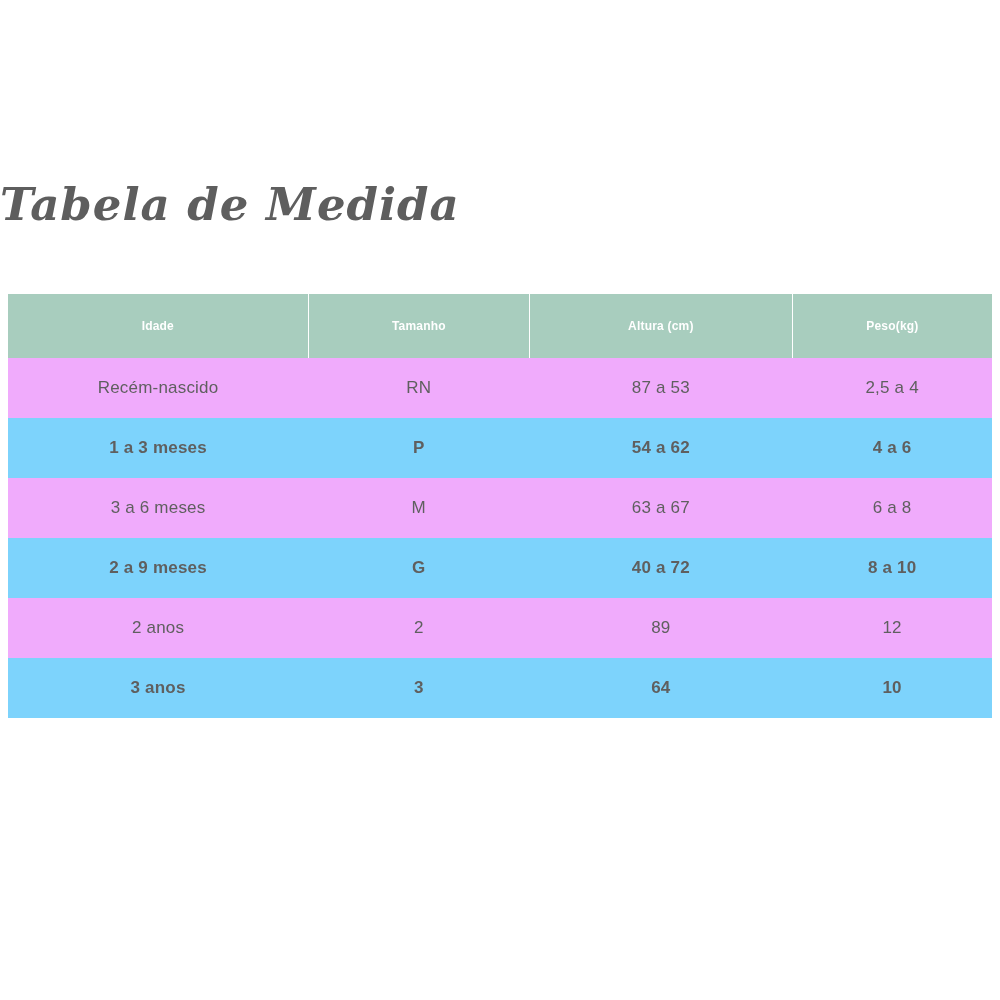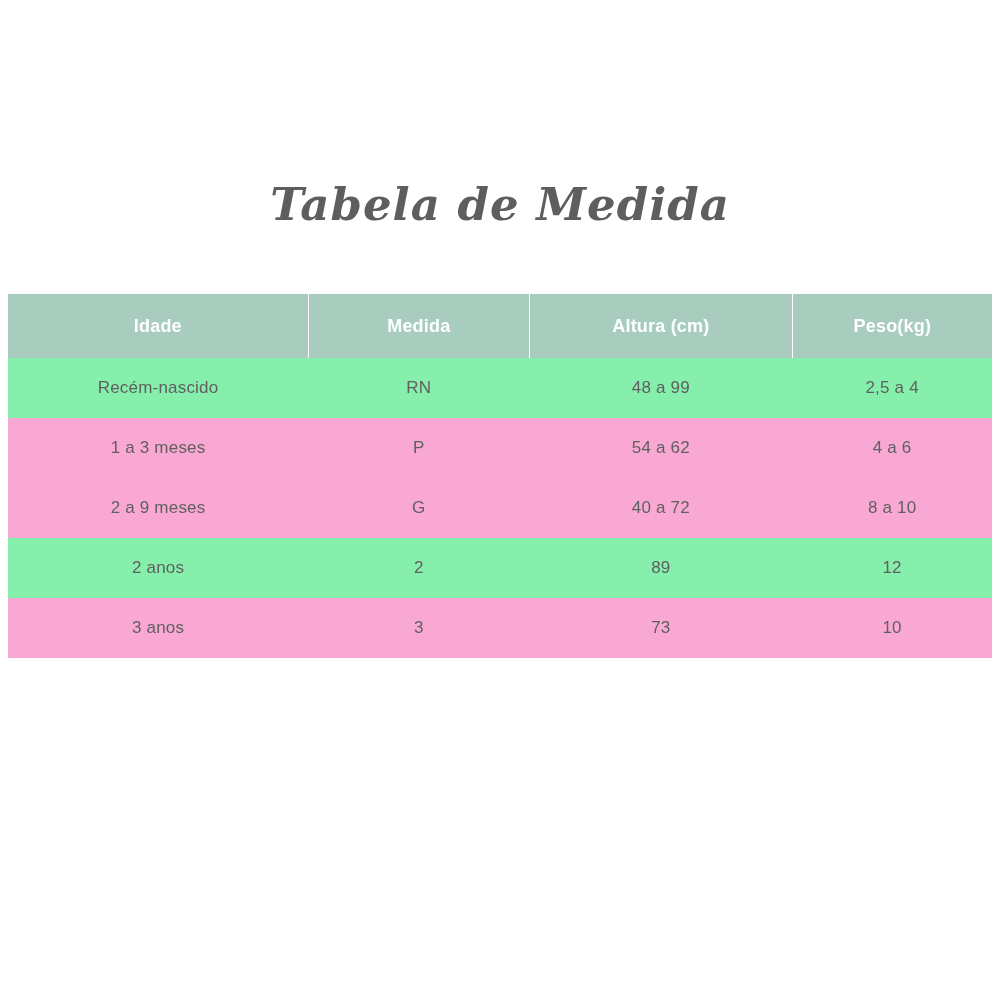--- a/index.html
+++ b/index.html
@@ -21,21 +21,20 @@
     width: 1000px;
     height: 1000px;
     box-sizing: border-box;
   }
 
   .title {
     position: absolute;
     top: 178px;
     left: 0;
     width: 1000px;
-    text-align: center;
     font-family: "DejaVu Serif", serif;
     font-style: italic;
     font-weight: bold;
     font-size: 45px;
     letter-spacing: 1px;
     color: #5e5e5e;
   }
 
   .table-wrap {
     position: absolute;
@@ -46,21 +45,21 @@
 
   table.size-table {
     width: 100%;
     border-collapse: collapse;
     table-layout: fixed;
   }
 
   table.size-table thead th {
     background: #a8cdbe;
     color: #ffffff;
-    font-size: 18px;
+    font-size: 12px;
     font-weight: bold;
     height: 62px;
     text-align: center;
     vertical-align: middle;
     border-right: 1px solid #ffffff;
     letter-spacing: 0.2px;
   }
   table.size-table thead th:last-child {
     border-right: none;
   }
@@ -69,24 +68,25 @@
     height: 58px;
     text-align: center;
     vertical-align: middle;
     font-size: 17px;
     color: #5f5f5f;
     border: none;
     letter-spacing: 0.2px;
   }
 
   table.size-table tbody tr.odd td {
-    background: #86efac;
+    background: #f0abfc;
   }
   table.size-table tbody tr.even td {
-    background: #f9a8d4;
+    background: #7dd3fc;
+    font-weight: bold;
   }
 
   
   col.c-idade    { width: 30.5%; }
   col.c-tamanho  { width: 22.5%; }
   col.c-altura   { width: 26.7%; }
   col.c-peso     { width: 20.3%; }
 </style>
 </head>
 <body>
@@ -99,53 +99,59 @@
     <table class="size-table">
       <colgroup>
         <col class="c-idade">
         <col class="c-tamanho">
         <col class="c-altura">
         <col class="c-peso">
       </colgroup>
       <thead>
         <tr>
           <th>Idade</th>
-          <th>Medida</th>
+          <th>Tamanho</th>
           <th>Altura (cm)</th>
           <th>Peso(kg)</th>
         </tr>
       </thead>
       <tbody>
         <tr class="odd">
           <td>Recém-nascido</td>
           <td>RN</td>
-          <td>48 a 99</td>
+          <td>87 a 53</td>
           <td>2,5 a 4</td>
         </tr>
         <tr class="even">
           <td>1 a 3 meses</td>
           <td>P</td>
           <td>54 a 62</td>
           <td>4 a 6</td>
+        </tr>
+        <tr class="odd">
+          <td>3 a 6 meses</td>
+          <td>M</td>
+          <td>63 a 67</td>
+          <td>6 a 8</td>
         </tr>
         <tr class="even">
           <td>2 a 9 meses</td>
           <td>G</td>
           <td>40 a 72</td>
           <td>8 a 10</td>
         </tr>
         <tr class="odd">
           <td>2 anos</td>
           <td>2</td>
           <td>89</td>
           <td>12</td>
         </tr>
         <tr class="even">
           <td>3 anos</td>
           <td>3</td>
-          <td>73</td>
+          <td>64</td>
           <td>10</td>
         </tr>
       </tbody>
     </table>
   </div>
 
 </div>
 
 </body></html>

